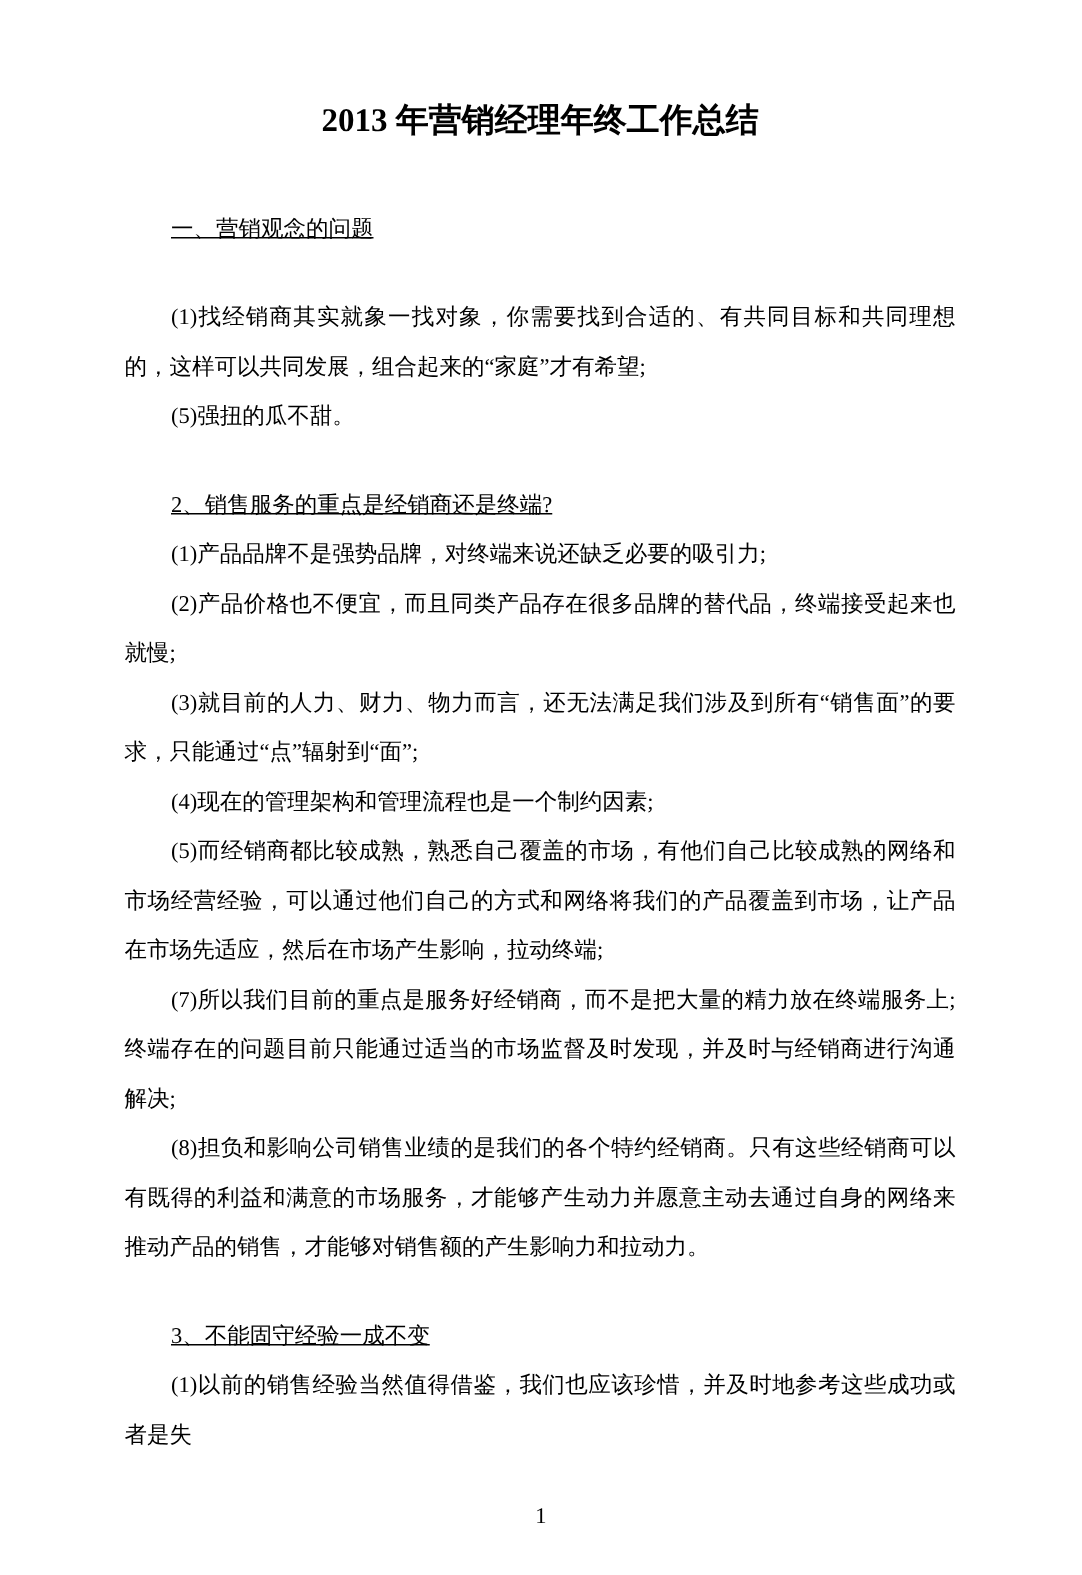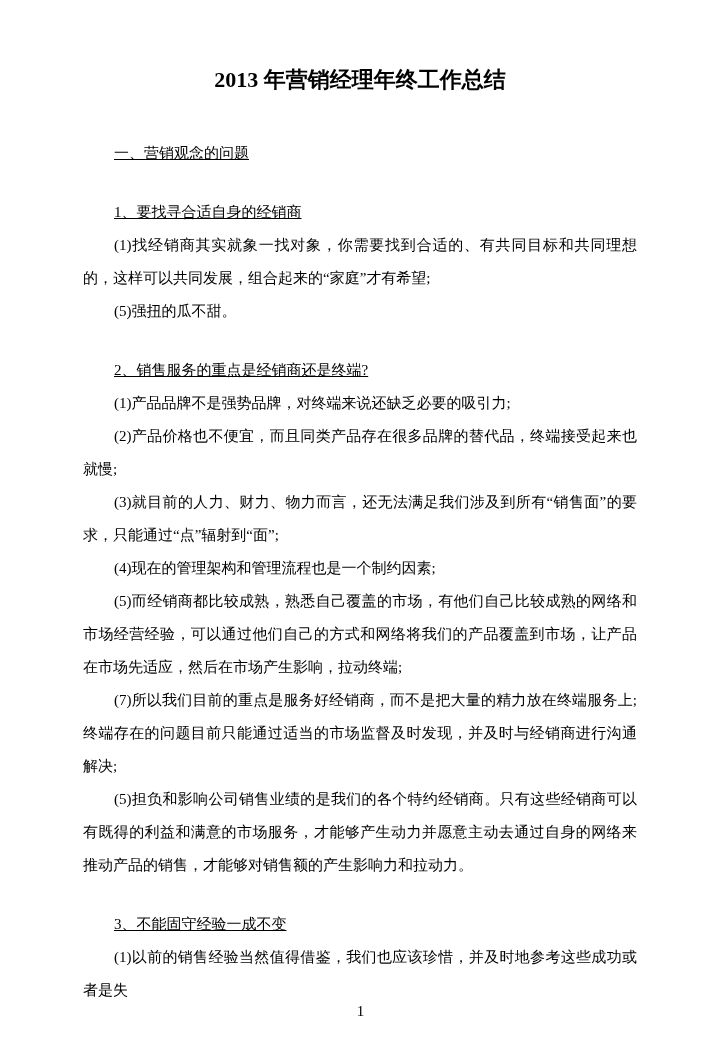--- a/index.html
+++ b/index.html
@@ -61,31 +61,30 @@
 </style>
 </head>
 <body>
 
 <div class="page">
   <h1 class="doc-title">2013 年营销经理年终工作总结</h1>
 
   <div class="content" id="paragraphs">
       <p class="heading">一、营销观念的问题</p>
       <p class="blank"></p>
-      <p class="heading">1、要找寻合适自身的经销商</p>
       <p class="body">(1)找经销商其实就象一找对象，你需要找到合适的、有共同目标和共同理想的，这样可以共同发展，组合起来的“家庭”才有希望;</p>
       <p class="body">(5)强扭的瓜不甜。</p>
       <p class="blank"></p>
       <p class="heading">2、销售服务的重点是经销商还是终端?</p>
       <p class="body">(1)产品品牌不是强势品牌，对终端来说还缺乏必要的吸引力;</p>
       <p class="body">(2)产品价格也不便宜，而且同类产品存在很多品牌的替代品，终端接受起来也就慢;</p>
       <p class="body">(3)就目前的人力、财力、物力而言，还无法满足我们涉及到所有“销售面”的要求，只能通过“点”辐射到“面”;</p>
       <p class="body">(4)现在的管理架构和管理流程也是一个制约因素;</p>
       <p class="body">(5)而经销商都比较成熟，熟悉自己覆盖的市场，有他们自己比较成熟的网络和市场经营经验，可以通过他们自己的方式和网络将我们的产品覆盖到市场，让产品在市场先适应，然后在市场产生影响，拉动终端;</p>
       <p class="body">(7)所以我们目前的重点是服务好经销商，而不是把大量的精力放在终端服务上;终端存在的问题目前只能通过适当的市场监督及时发现，并及时与经销商进行沟通解决;</p>
-      <p class="body">(5)担负和影响公司销售业绩的是我们的各个特约经销商。只有这些经销商可以有既得的利益和满意的市场服务，才能够产生动力并愿意主动去通过自身的网络来推动产品的销售，才能够对销售额的产生影响力和拉动力。</p>
+      <p class="body">(8)担负和影响公司销售业绩的是我们的各个特约经销商。只有这些经销商可以有既得的利益和满意的市场服务，才能够产生动力并愿意主动去通过自身的网络来推动产品的销售，才能够对销售额的产生影响力和拉动力。</p>
       <p class="blank"></p>
       <p class="heading">3、不能固守经验一成不变</p>
       <p class="body">(1)以前的销售经验当然值得借鉴，我们也应该珍惜，并及时地参考这些成功或者是失</p>
     </div>
 
   <div class="page-number">1</div>
 </div>
 
 </body></html>

